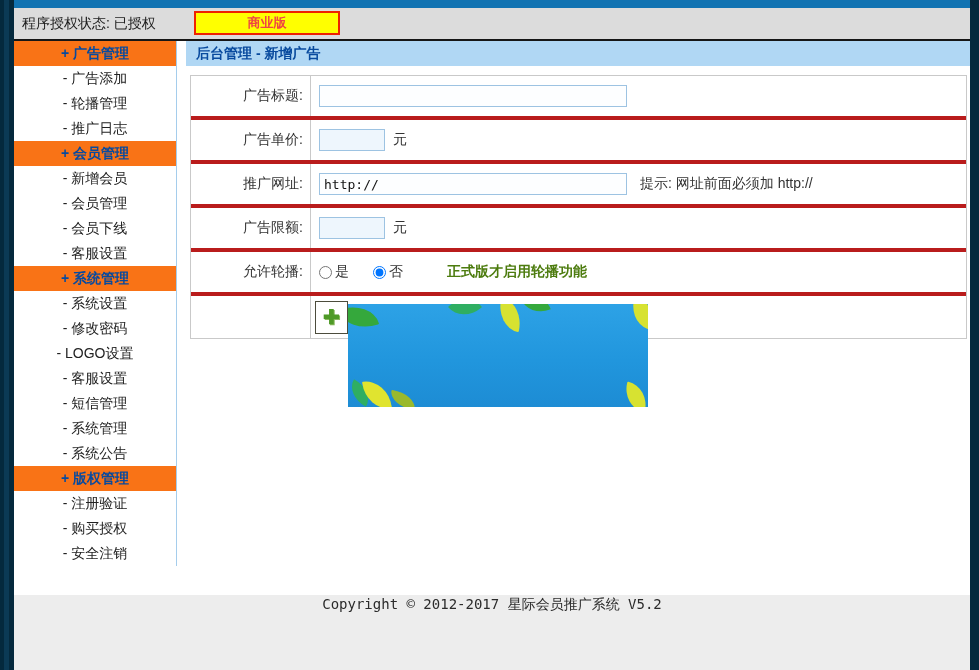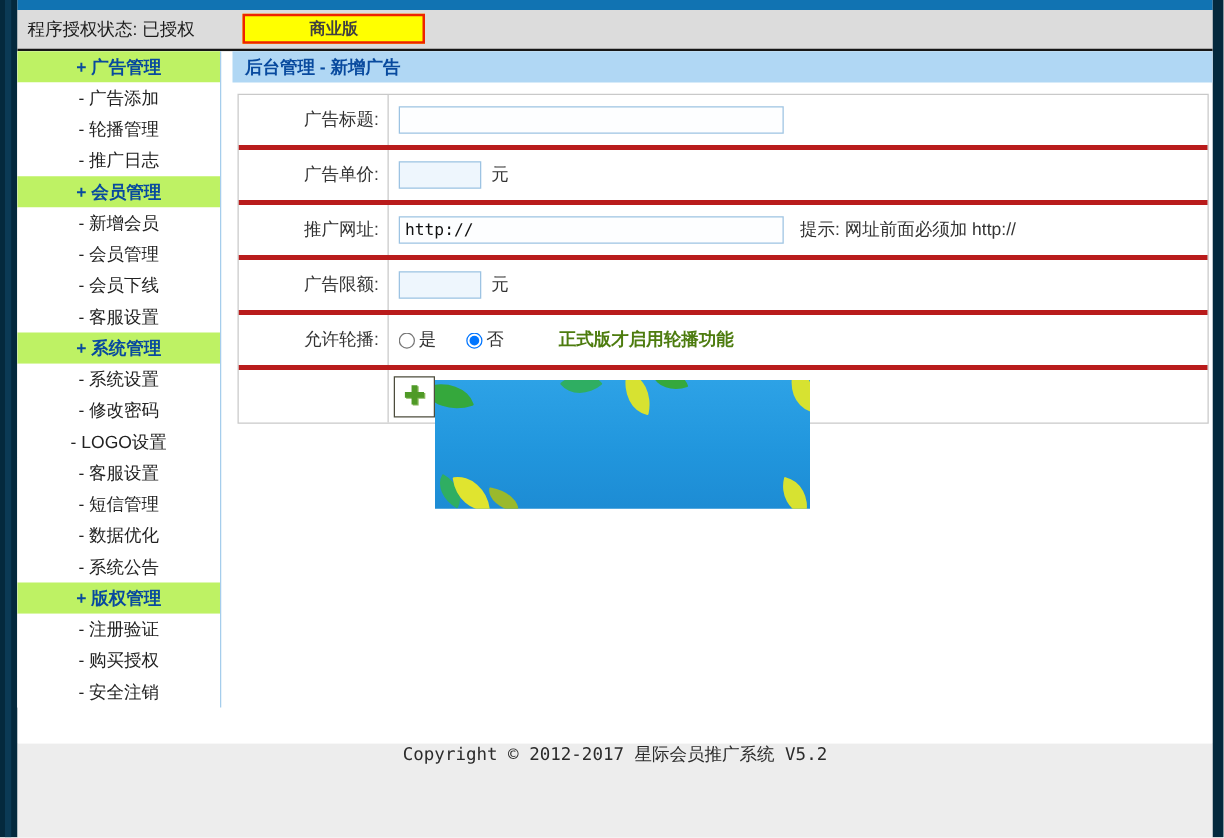--- a/index.html
+++ b/index.html
@@ -10,29 +10,29 @@
   .frame-left{position:absolute;left:0;top:0;width:14px;height:670px;background:#04293d;}
   .frame-left::after{content:"";position:absolute;left:4px;top:0;width:5px;height:670px;background:#0b3a55;}
   .frame-right{position:absolute;right:0;top:0;width:9px;height:670px;background:#04293d;}
   .top-accent{position:absolute;left:14px;right:9px;top:0;height:8px;background:#1173b2;}
 
   
   .topbar{position:absolute;left:14px;right:9px;top:8px;height:31px;background:#dcdcdc;
           border-bottom:2px solid #161616;display:flex;align-items:center;}
   .status-text{margin-left:8px;font-size:14px;color:#1c1c1c;}
   .edition-btn{position:absolute;left:180px;top:3px;width:146px;height:24px;background:#ffff00;
-               border:2px solid #ee2200;color:#404040;font-weight:bold;font-size:13px;
+               border:2px solid #ee2200;color:#ef4444;font-weight:bold;font-size:13px;
                font-family:inherit;cursor:pointer;line-height:18px;padding:0;}
 
   
   .white-band{position:absolute;left:14px;right:9px;top:41px;height:554px;background:#ffffff;}
 
   
   .sidebar{position:absolute;left:14px;top:41px;width:162px;border-right:1px solid #a5cdec;background:#fff;}
-  .side-header{height:25px;line-height:25px;background:#bef264;color:#084a9e;font-weight:bold;
+  .side-header{height:25px;line-height:25px;background:#f97316;color:#084a9e;font-weight:bold;
                text-align:center;font-size:14px;cursor:pointer;}
   .side-item{height:25px;line-height:25px;background:#fff;color:#222;text-align:center;
              font-size:14px;cursor:pointer;}
 
   
   .main{position:absolute;left:186px;top:41px;width:784px;}
   .main-header{height:25px;line-height:25px;background:#b0d7f4;color:#084a9e;font-weight:bold;
                font-size:14px;padding-left:10px;}
   .form{margin:9px 3px 0 4px;border:1px solid #c9c9c9;background:#fff;}
   .frow{display:flex;border-bottom:4px solid #b91c1c;height:40px;align-items:center;}
@@ -98,21 +98,21 @@
     <div class="side-item">- 新增会员</div>
     <div class="side-item">- 会员管理</div>
     <div class="side-item">- 会员下线</div>
     <div class="side-item">- 客服设置</div>
     <div class="side-header">+ 系统管理</div>
     <div class="side-item">- 系统设置</div>
     <div class="side-item">- 修改密码</div>
     <div class="side-item">- LOGO设置</div>
     <div class="side-item">- 客服设置</div>
     <div class="side-item">- 短信管理</div>
-    <div class="side-item">- 数据优化</div>
+    <div class="side-item">- 系统管理</div>
     <div class="side-item">- 系统公告</div>
     <div class="side-header">+ 版权管理</div>
     <div class="side-item">- 注册验证</div>
     <div class="side-item">- 购买授权</div>
     <div class="side-item">- 安全注销</div>
   </div>
 
   <div class="main">
     <div class="main-header">后台管理 - 新增广告</div>
 

